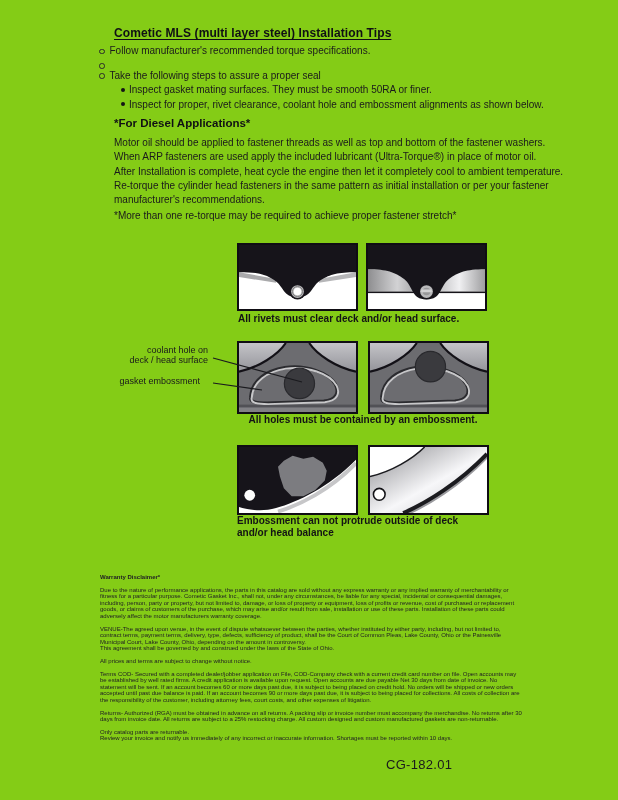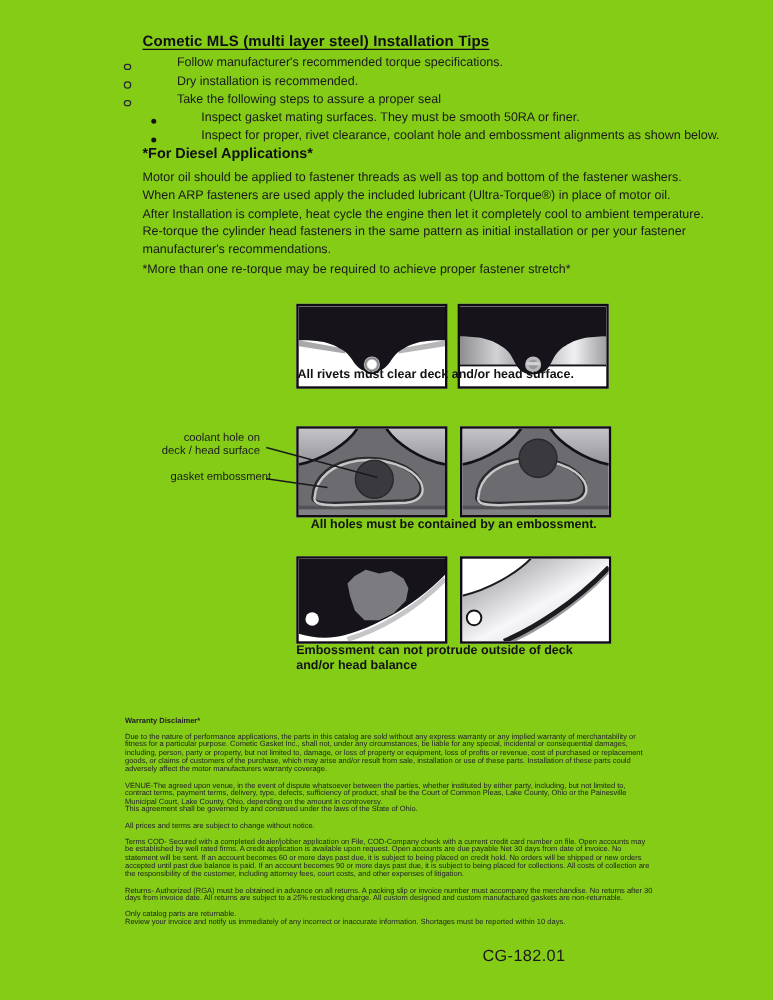--- a/index.html
+++ b/index.html
@@ -2,21 +2,21 @@
 <html><head>
 <meta charset="utf-8">
 <style>
   html,body{margin:0;padding:0;background:#fff;}
   .page{position:relative;width:618px;height:800px;background:#84cc16;overflow:hidden;
         font-family:"Liberation Sans","DejaVu Sans",sans-serif;color:#1c1c1e;}
   .abs{position:absolute;}
   .title{font-size:12px;font-weight:bold;color:#101014;text-decoration:underline;
          text-underline-offset:2px;text-decoration-thickness:1.4px;letter-spacing:.1px;}
   .bullets{font-size:10px;line-height:14.6px;color:#1a1a1c;width:505px;}
-  .b-row{display:flex;align-items:center;gap:32px;}
+  .b-row{display:flex;align-items:flex-start;}
   .sub{padding-left:22px;}
   .o-marker{flex:0 0 auto;width:3.5px;height:3.5px;border:1px solid #2a2a2c;border-radius:50%;
             margin:4.5px 5px 0 0;}
   .d-marker{flex:0 0 auto;width:4px;height:4px;background:#141416;border-radius:50%;
             margin:4.5px 4px 0 0;}
   .h2{font-size:11.5px;font-weight:bold;color:#101014;}
   .para{font-size:10px;line-height:14px;width:454px;margin:0;color:#1a1a1c;}
   .rw-label{width:121px;text-align:center;font-size:12px;letter-spacing:.6px;color:#131315;margin-top:16px;}
   .dbox{box-sizing:border-box;border:2px solid #0f0d13;background:#fff;}
   .dbox svg{display:block;width:100%;height:100%;}
@@ -36,21 +36,20 @@
 
   <div class="abs title" style="left:114px;top:26px;">Cometic MLS (multi layer steel) Installation Tips</div>
 
   <div class="abs bullets" style="left:99px;top:44px;">
     <div class="b-row">
         <span class="o-marker"></span>
         <span>Follow manufacturer's recommended torque specifications.</span>
       </div>
     <div class="b-row">
         <span class="o-marker"></span>
-        <span>Dry installation is recommended.</span>
       </div>
     <div class="b-row">
         <span class="o-marker"></span>
         <span>Take the following steps to assure a proper seal</span>
       </div>
     <div class="b-row sub">
         <span class="d-marker"></span>
         <span>Inspect gasket mating surfaces.  They must be smooth 50RA or finer.</span>
       </div>
     <div class="b-row sub">
@@ -95,30 +94,30 @@
       <rect x="0" y="25" width="120" height="23" fill="url(#w1g)"></rect>
       <path d="M0,0 H120 V25 C100,25 93,28 83,35 C73,43 76,56 60,56 C44,56 47,43 37,35 C27,28 20,25 0,25 Z" fill="#16141a"></path>
       <rect x="0" y="48" width="120" height="1.6" fill="#16141a"></rect>
       <circle cx="60" cy="48" r="8.2" fill="#16141a"></circle>
       <circle cx="60" cy="48" r="6.6" fill="#b9b9bb"></circle>
       <circle cx="60" cy="48" r="3.9" fill="#98989a"></circle>
       <rect x="54.5" y="46" width="11" height="2.6" rx="1" fill="#d2d2d4"></rect>
     </svg>
   </div>
 
-  <div class="abs cap" style="left:238px;top:294px;">All rivets must clear deck and/or head surface.</div>
+  <div class="abs cap" style="left:238px;top:313px;">All rivets must clear deck and/or head surface.</div>
 
   <div class="abs rw-label" style="left:237px;top:329px;">RIGHT</div>
   <div class="abs rw-label" style="left:368px;top:329px;">WRONG</div>
 
   <div class="abs sm-label" style="left:96px;top:346px;">
     <div>coolant hole on</div>
     <div>deck / head surface</div>
   </div>
-  <div class="abs sm-label" style="left:105px;top:377px;">gasket embossment</div>
+  <div class="abs sm-label" style="left:88px;top:377px;">gasket embossment</div>
 
   <div class="abs dbox" style="left:237px;top:341px;width:121px;height:73px;">
     <svg viewBox="0 0 120 70" preserveAspectRatio="none">
       <defs>
         <linearGradient id="b2l" x1="0" y1="0" x2="0" y2="1">
           <stop offset="0" stop-color="#c4c4c8"></stop>
             <stop offset="1" stop-color="#94949a"></stop>
         </linearGradient>
       </defs>
       <rect x="0" y="0" width="120" height="70" fill="#6c6c70"></rect>

